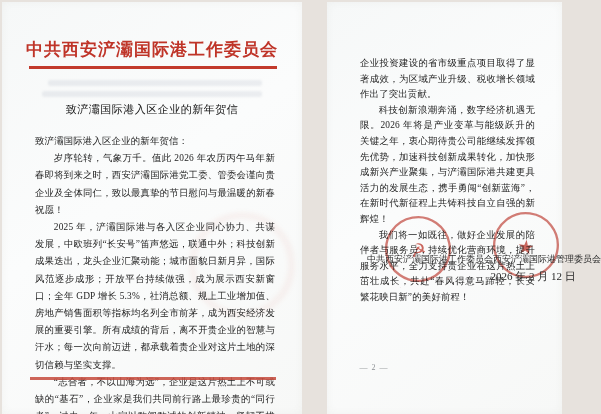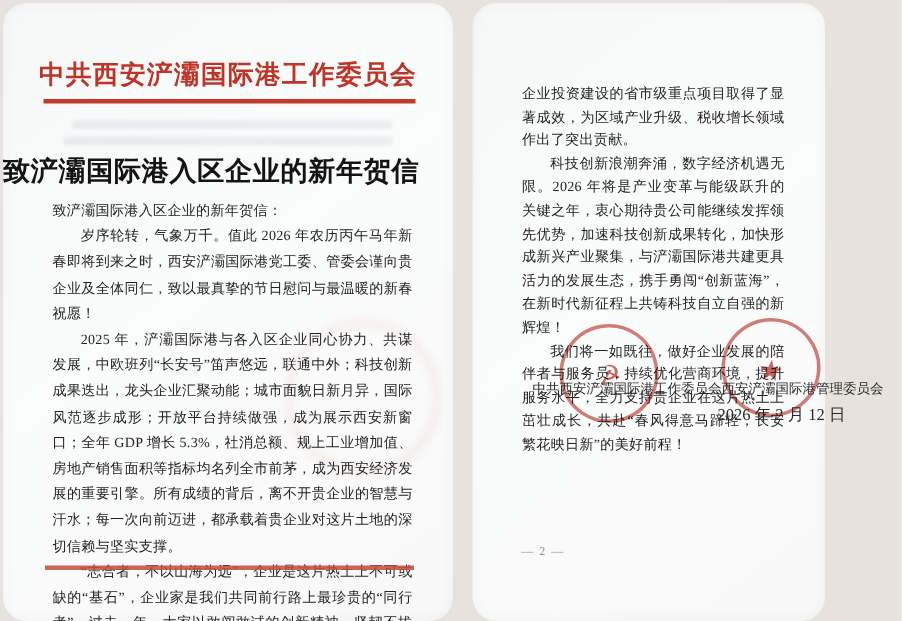--- a/index.html
+++ b/index.html
@@ -1,31 +1,31 @@
 <!DOCTYPE html>
 <html><head>
 <meta charset="utf-8">
 <style>
   html,body{margin:0;padding:0;}
   body{font-family:"Liberation Serif","DejaVu Serif",serif;}
   .canvas{position:relative;width:601px;height:414px;background:#e7e2dd;overflow:hidden;}
   .page{position:absolute;top:2px;bottom:0;background:linear-gradient(145deg,#f6f8f8 0%,#fbfcfc 45%,#f7f8f7 100%);
-        box-shadow:inset 0 0 8px rgba(80,70,60,0.05);border-radius:16px;}
+        box-shadow:inset 0 0 8px rgba(80,70,60,0.05);}
   .page-left{left:2px;width:300px;}
-  .page-right{left:315px;width:235px;}
+  .page-right{left:327px;width:235px;}
 
   
   .letterhead{position:absolute;top:36px;left:0;right:0;text-align:center;
               font-size:17px;font-weight:bold;color:#bf3428;letter-spacing:1px;white-space:nowrap;}
   .red-rule-top{position:absolute;top:64px;left:27px;right:25px;height:3px;background:#c23a2c;}
   .red-rule-bottom{position:absolute;top:375px;left:28px;right:26px;height:2.5px;background:#c64a3c;opacity:.85;}
   .bleed{position:absolute;left:46px;right:40px;height:6px;border-radius:2px;
          background:rgba(105,115,145,0.11);filter:blur(1.2px);}
-  .letter-title{position:absolute;top:100px;left:0;right:0;
-                font-size:18px;font-weight:bold;color:#141414;letter-spacing:.5px;}
+  .letter-title{position:absolute;top:100px;left:0;right:0;text-align:center;
+                font-size:11px;font-weight:normal;color:#141414;letter-spacing:.5px;}
   .body-text{position:absolute;left:33px;right:27px;font-size:9.4px;color:#232323;
              text-align:justify;letter-spacing:.2px;}
   .body-left{top:131px;line-height:17.2px;}
   .body-right{top:54px;line-height:15.6px;}
   .body-text p{margin:0;text-indent:2em;}
   .body-text p.no-indent{text-indent:0;}
   .salutation{text-indent:0 !important;}
 
   
   .ghost-seal{position:absolute;left:187px;top:210px;width:92px;height:92px;border-radius:50%;

